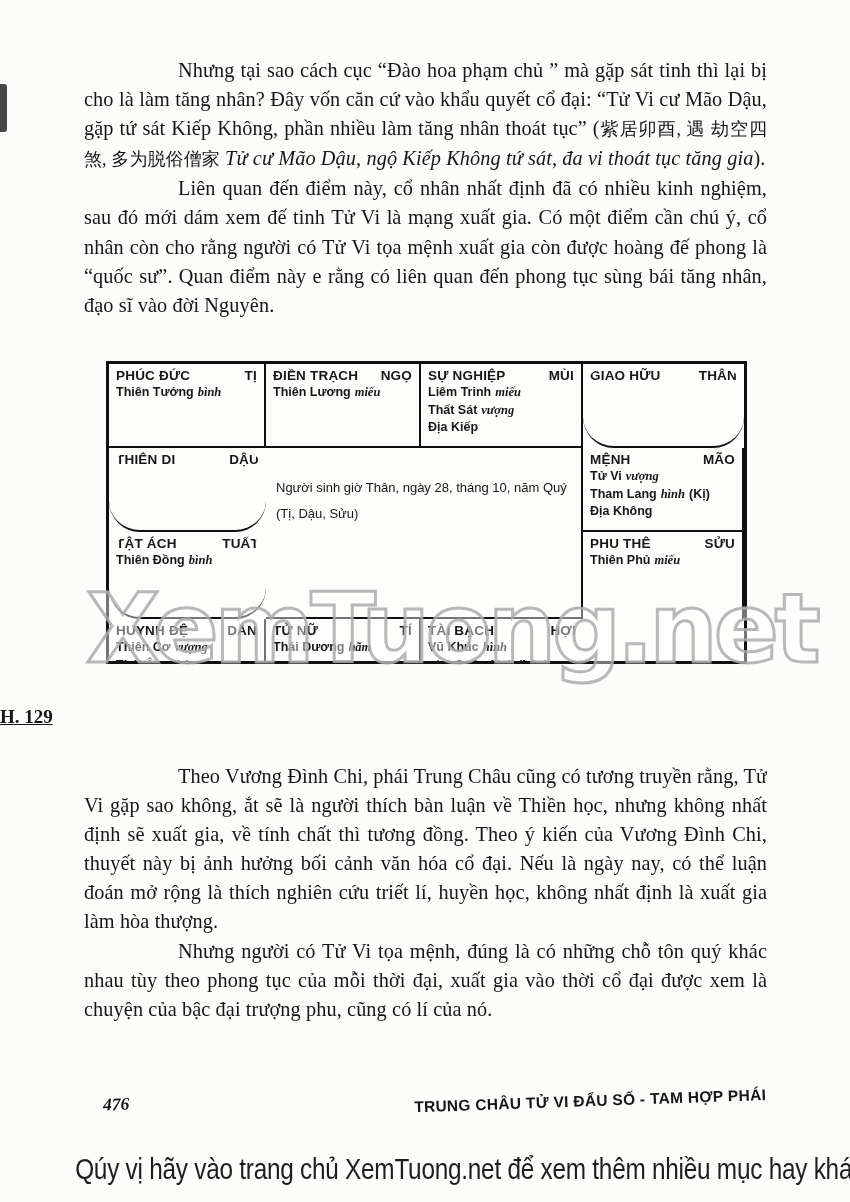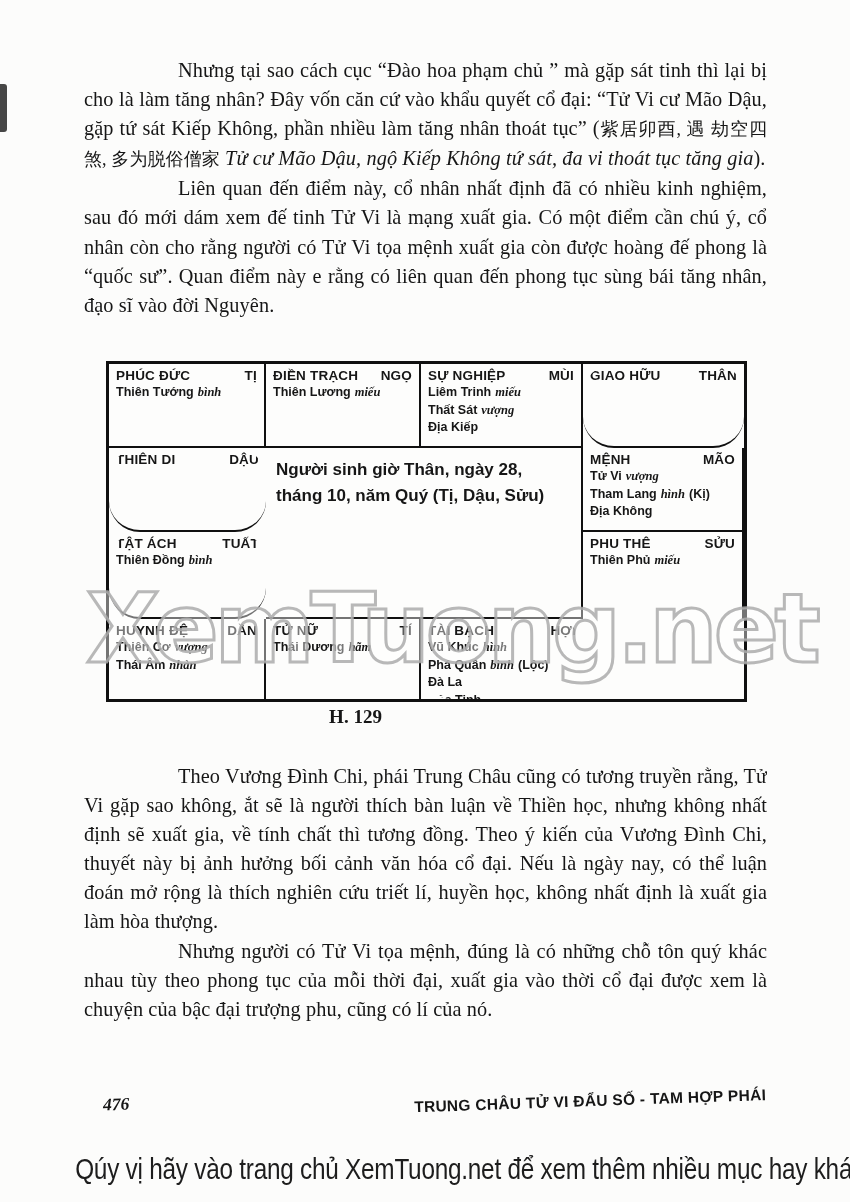--- a/index.html
+++ b/index.html
@@ -8,48 +8,48 @@
 
   
   .flow{position:absolute;text-align:justify;}
   #flow-top{left:84px;top:56px;width:683px;height:303px;overflow:hidden;}
   #flow-bottom{left:84px;top:762px;width:683px;height:286px;overflow:hidden;}
   .para{margin:0;text-indent:94px;font-size:20.3px;line-height:29.1px;letter-spacing:0.1px;}
   .cn{font-style:normal;font-size:18px;}
   .it{font-style:italic;}
 
   
-  .chart{position:absolute;left:106px;top:361px;width:641px;height:341px;
+  .chart{position:absolute;left:106px;top:361px;width:641px;height:303px;
          border:3px solid #101010;display:grid;box-sizing:border-box;
          grid-template-columns:157px 155px 162px 1fr;
          grid-template-rows:84px 84px 87px 1fr;
          background:#fdfdfc;font-family:"Liberation Sans",sans-serif;}
   .cell{border-right:2px solid #101010;border-bottom:2px solid #101010;
         padding:4px 7px 2px;box-sizing:border-box;overflow:hidden;}
   .last-col{border-right:none;border-radius:31px;}
   .last-row{border-bottom:none;}
   .cell-head{display:flex;justify-content:space-between;font-weight:bold;
              font-size:13.5px;letter-spacing:0.2px;}
   .star{font-size:12.5px;font-weight:bold;line-height:16.5px;margin-top:1px;}
   .star .br{font-style:italic;font-weight:bold;font-family:"Liberation Serif",serif;
             font-size:12.5px;margin-left:4px;}
   .star .ex{margin-left:4px;}
-  .center{grid-column:2/4;grid-row:2/4;font-size:17px;font-weight:bold;
-          padding:9px 10px;line-height:26px;}
+  .center{grid-column:2/4;grid-row:2/4;font-size:13px;font-weight:normal;
+          padding:27px 10px;line-height:26px;}
 
   
   .watermark{position:absolute;left:86px;top:549px;z-index:5;pointer-events:none;
              font-family:"DejaVu Sans",sans-serif;font-weight:bold;font-size:96px;
              letter-spacing:-4px;white-space:nowrap;
              color:rgba(255,255,255,0.42);
              margin-top:24px;
              -webkit-text-stroke:3px rgba(172,172,172,0.85);}
 
-  .caption{position:absolute;left:0;top:706px;width:711px;text-align:center;
-           font-weight:bold;font-size:19px;}
+  .caption{position:absolute;left:0;top:706px;width:711px;text-align:left;
+           font-weight:bold;font-size:19px;text-decoration:underline;}
 
   .page-number{position:absolute;left:103px;top:1094px;font-weight:bold;
                font-style:italic;font-size:17.5px;transform:rotate(-2deg);}
   .book-title{position:absolute;right:84px;top:1086px;font-family:"Liberation Sans",sans-serif;
               font-weight:bold;font-size:15.5px;letter-spacing:0.3px;
               transform:rotate(-2deg);transform-origin:right center;}
 
   .banner{position:absolute;left:0;top:1153px;width:850px;text-align:center;
           font-family:"Liberation Sans",sans-serif;font-size:29px;color:#1d1d1d;}
   .banner-inner{display:inline-block;transform:scaleX(0.84);transform-origin:center;

